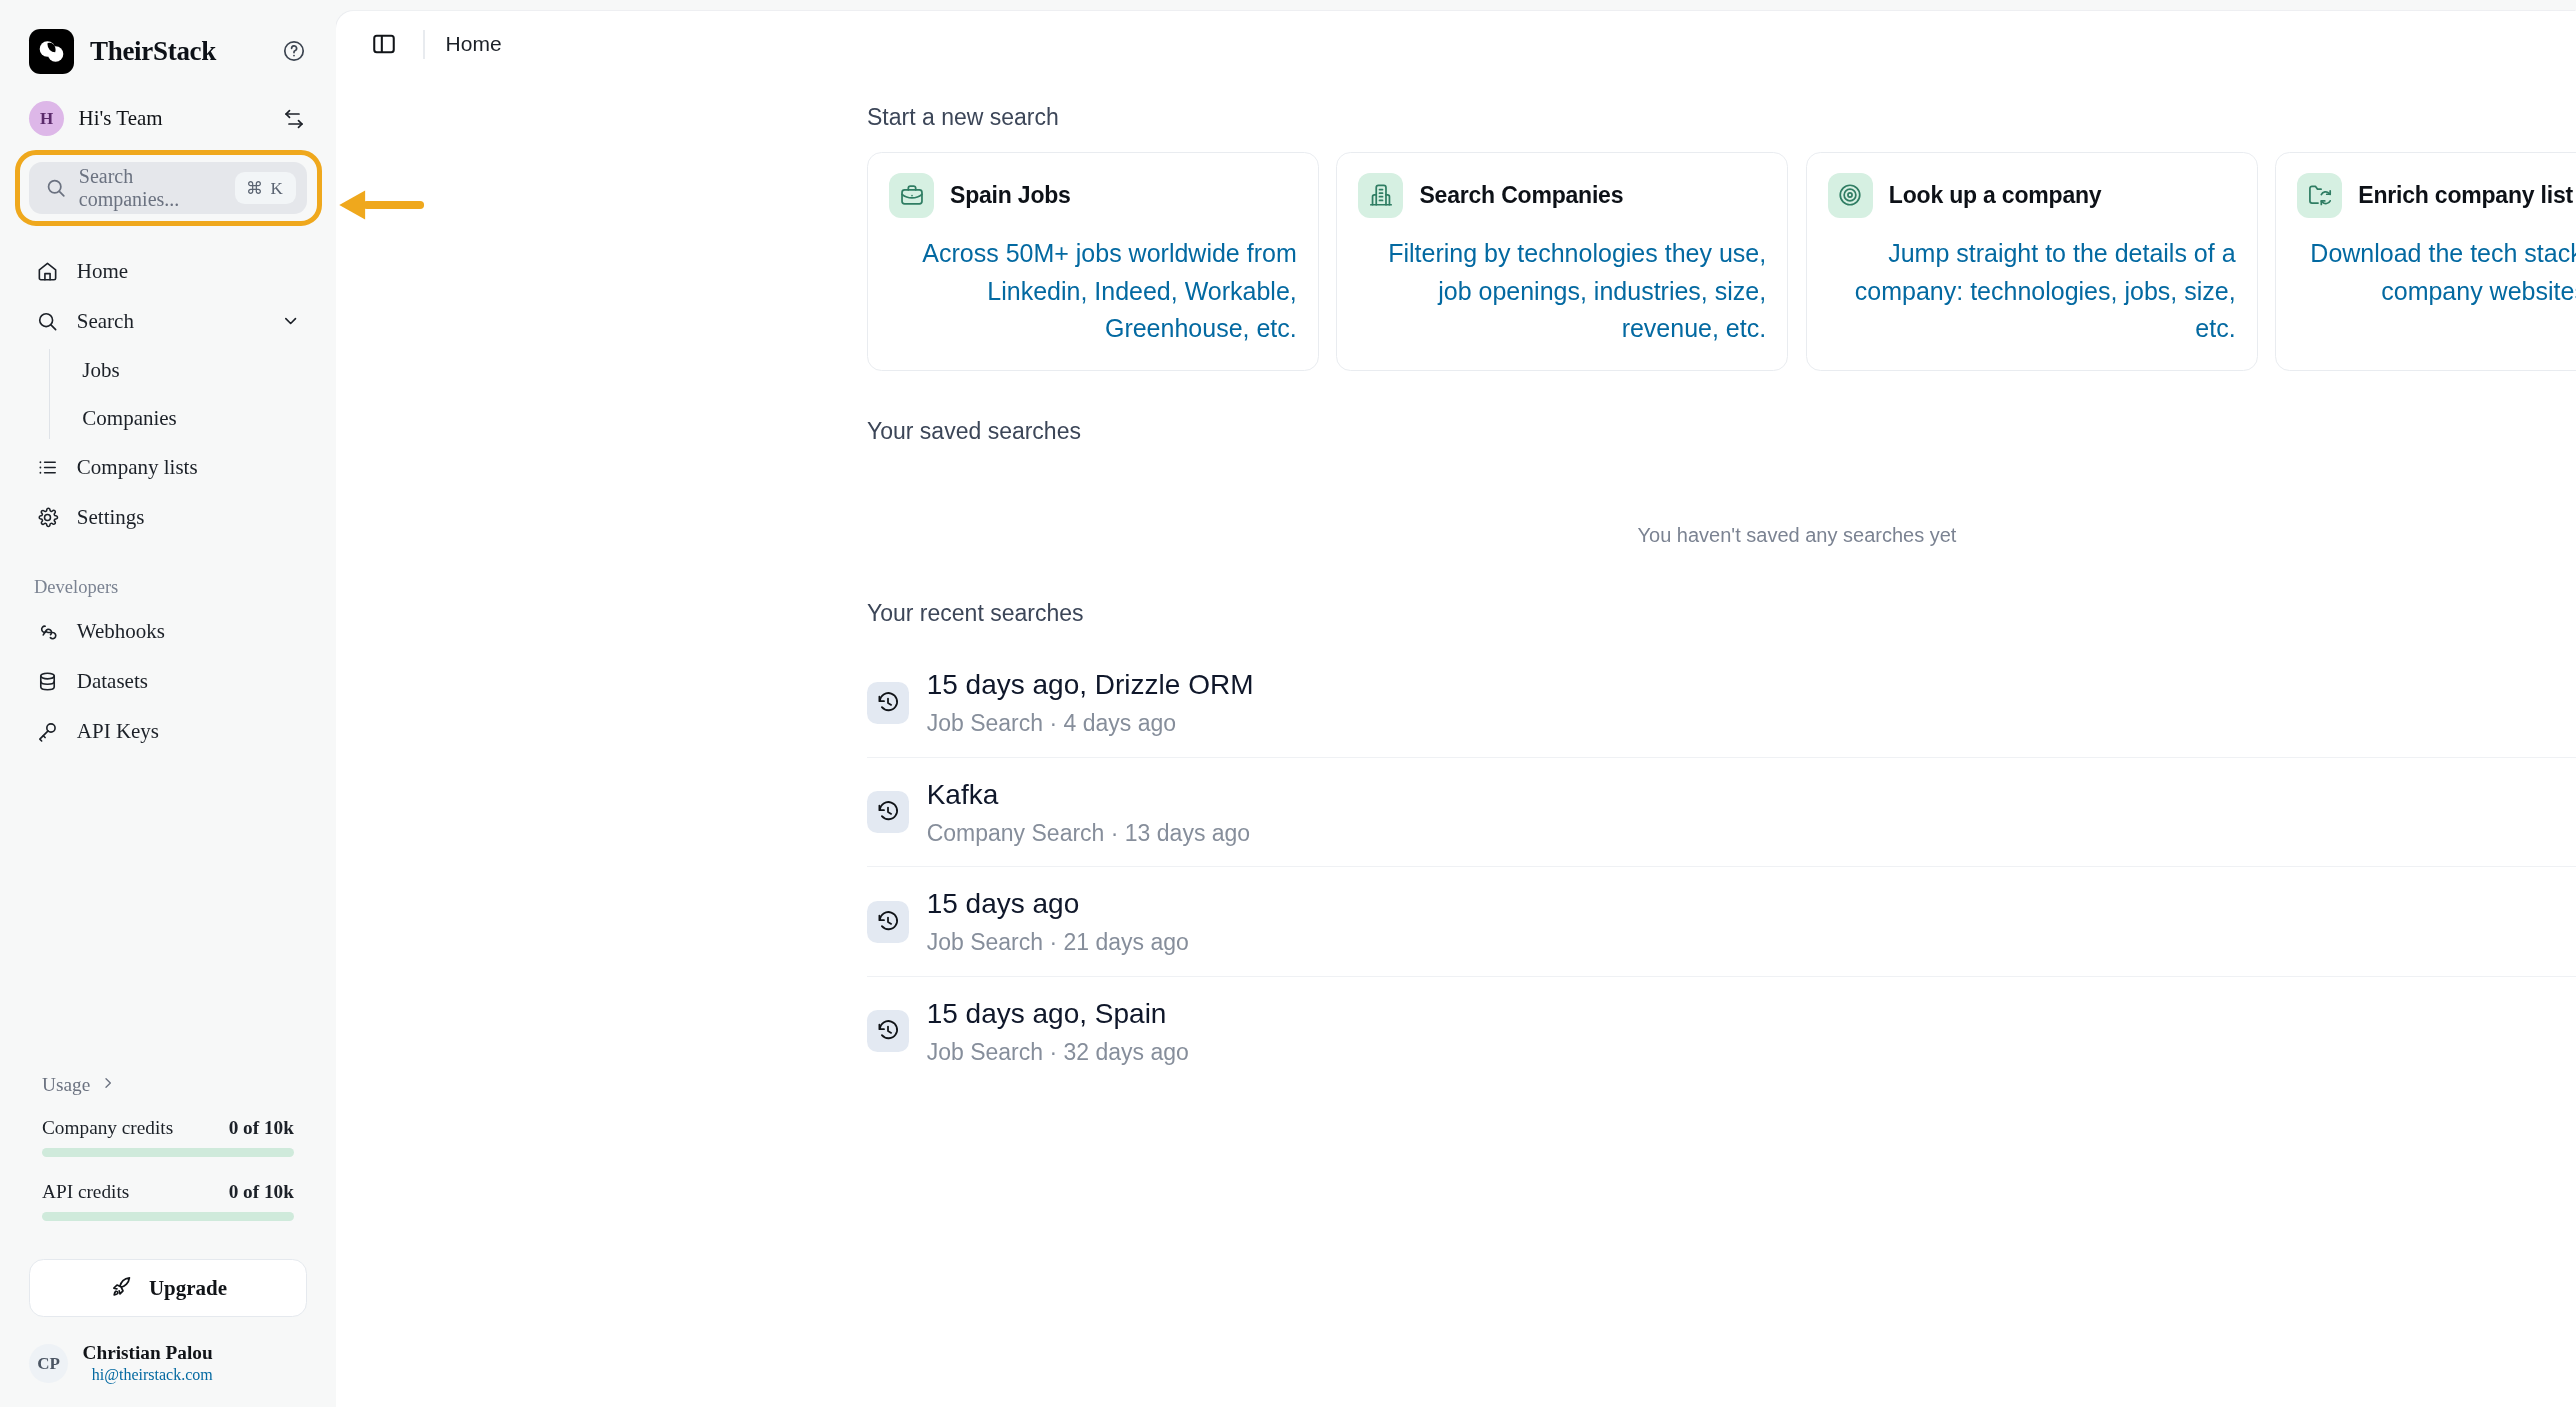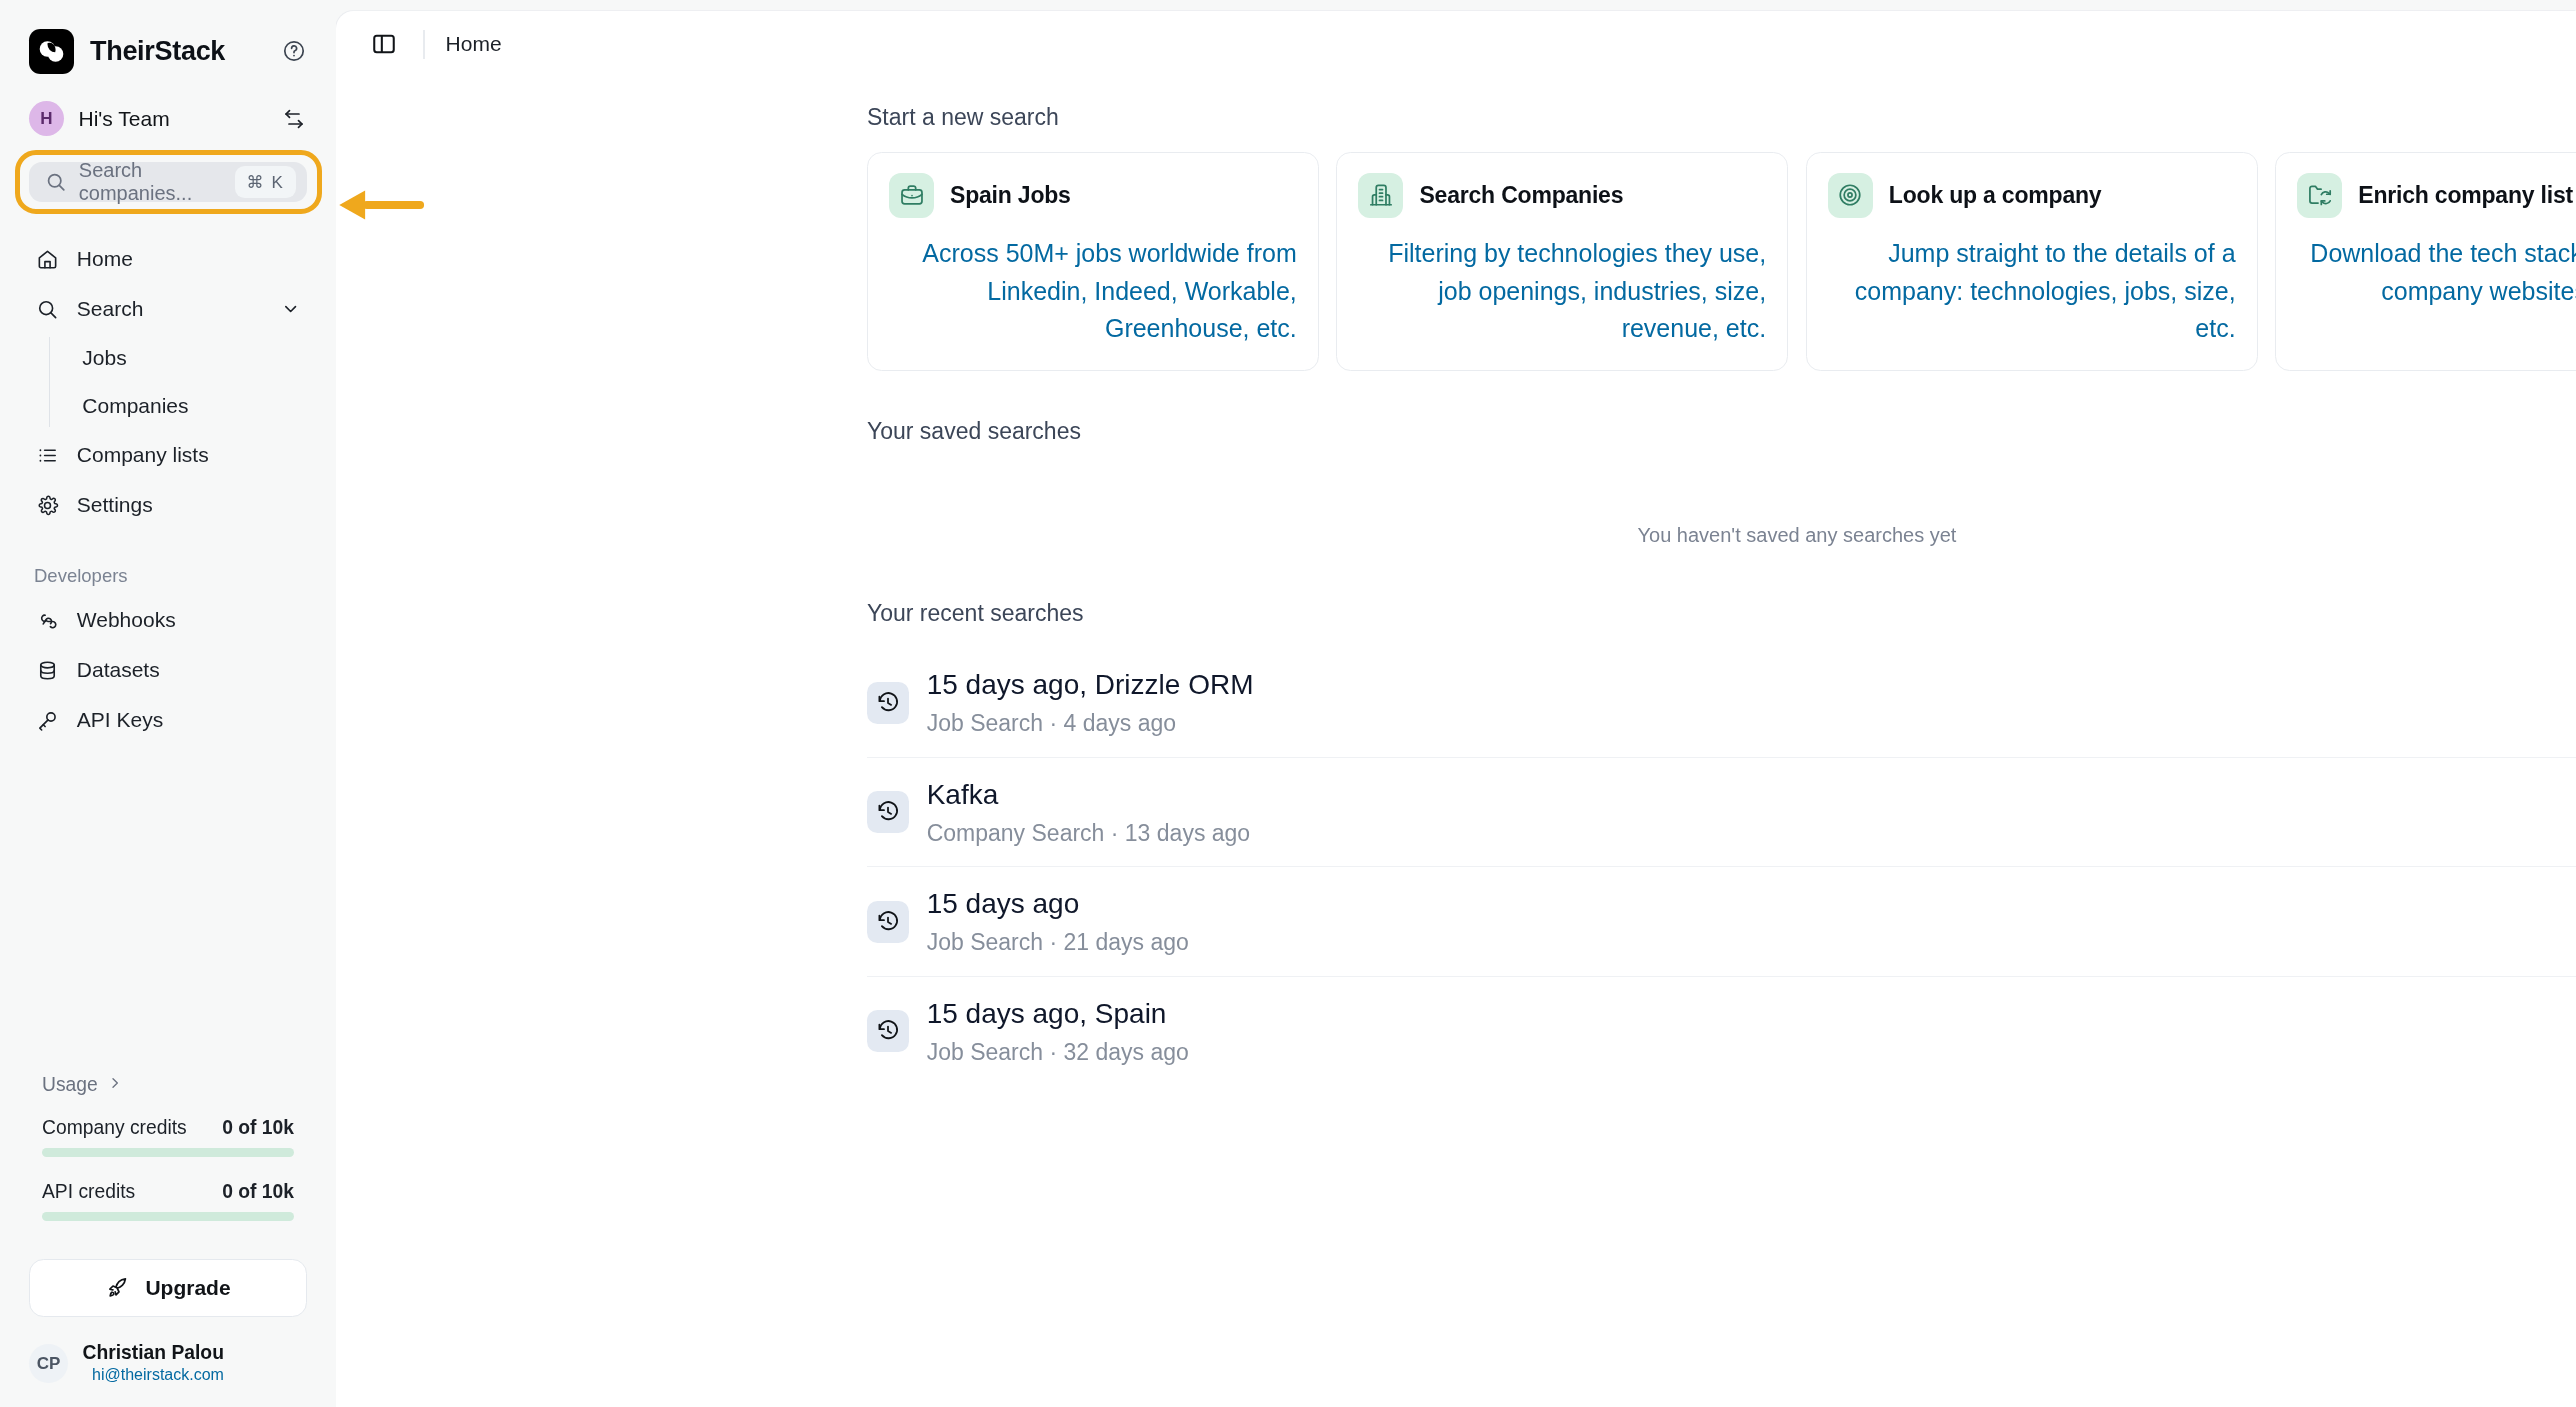--- a/index.html
+++ b/index.html
@@ -11,20 +11,21 @@
     -webkit-font-smoothing: antialiased;
   }
   .app { display: flex; width: 2576px; height: 1407px; background: #f7f8f8; position: relative; }
 
   
   .sidebar {
     width: 336px; height: 1407px; flex: 0 0 336px;
     background: #f7f8f8;
     display: flex; flex-direction: column;
     position: relative;
+    font-family: Liberation Serif, serif;
   }
   .sb-top { padding: 27px 29px 0 29px; }
   .brand-row { display: flex; align-items: center; height: 48px; }
   .logo-mark {
     width: 45px; height: 45px; border-radius: 11.3px; background: #000;
     display: flex; align-items: center; justify-content: center; flex: 0 0 45px;
   }
   .brand-name { font-size: 27px; font-weight: 700; color: #0d1117; margin-left: 16px; letter-spacing: -0.3px; }
   .help-icon { margin-left: auto; width: 27px; height: 27px; display: flex; align-items: center; justify-content: center; cursor: pointer; }
 
@@ -37,21 +38,21 @@
   .team-name { font-size: 21px; color: #111418; margin-left: 14.5px; }
   .team-switch { margin-left: auto; width: 27px; height: 27px; display: flex; align-items: center; justify-content: center; cursor: pointer; }
 
   
   .search-wrap { position: relative; margin-top: 21px; }
   .search-highlight {
     position: absolute; left: -14.5px; top: -12px; right: -14.5px; bottom: -12px;
     border: 5.6px solid #efa81d; border-radius: 21px; pointer-events: none;
   }
   .search-box {
-    position: relative; height: 40px; background: #e5e7eb; border-radius: 13px;
+    position: relative; height: 52px; background: #e5e7eb; border-radius: 13px;
     display: flex; align-items: center; padding: 0 11.3px 0 14.5px; cursor: text;
   }
   .search-box .mag { width: 24px; height: 24px; flex: 0 0 24px; display:flex; align-items:center; justify-content:center; }
   .search-ph { font-size: 20px; color: #6b7280; margin-left: 11.3px; flex: 1; }
   .kbd {
     background: #f2f5f7; border-radius: 9.7px; padding: 5.6px 11.3px;
     font-size: 17px; color: #5b6472; letter-spacing: 1.6px; white-space: nowrap;
   }
 
   

